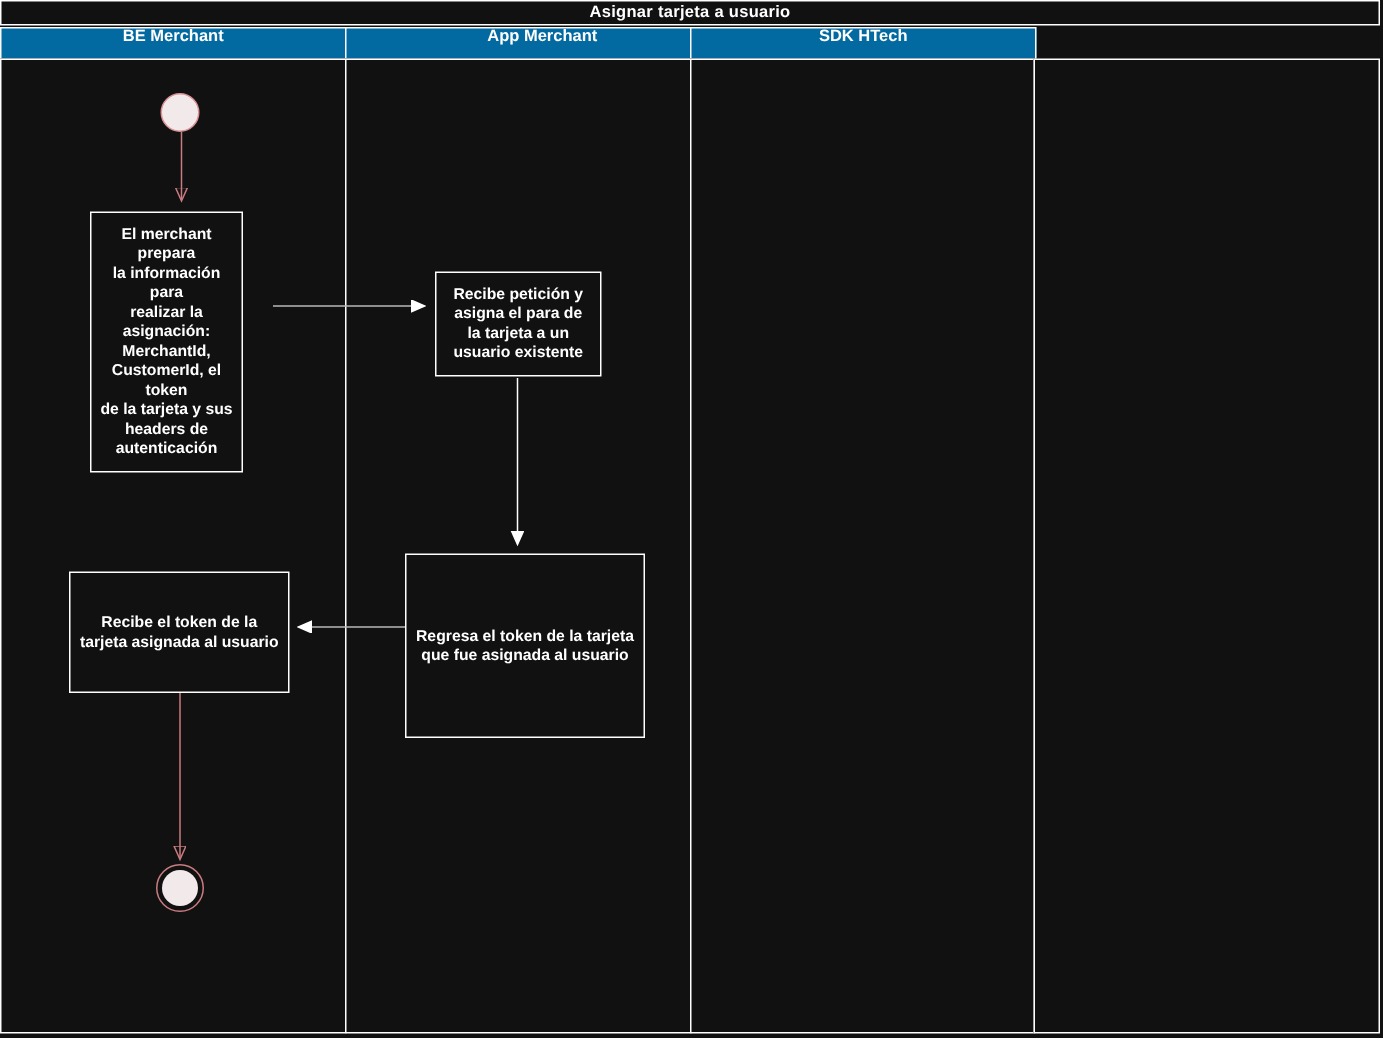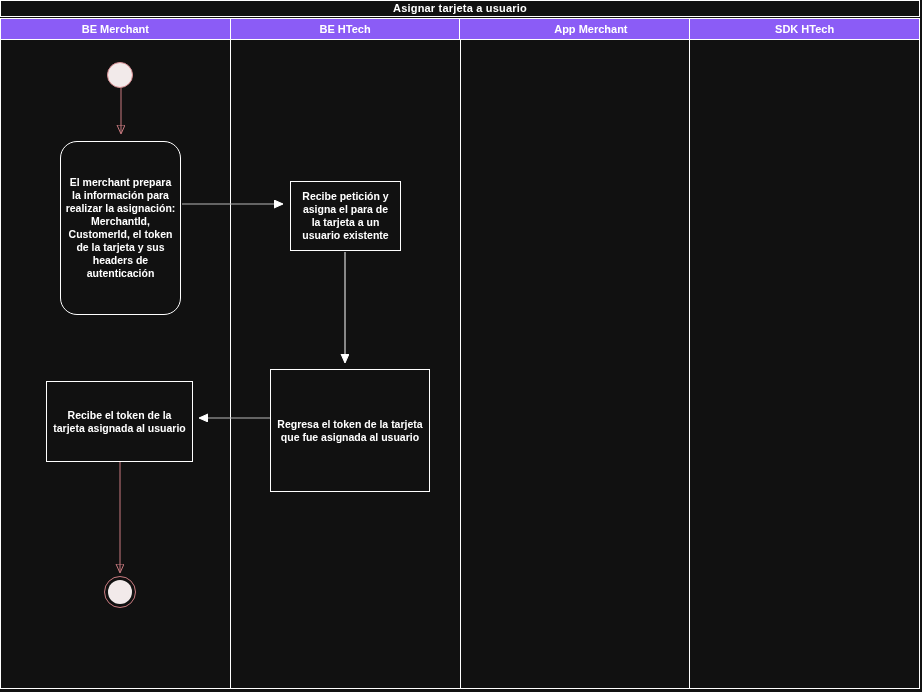--- a/index.html
+++ b/index.html
@@ -49,23 +49,22 @@
     left: 0px;
     top: 18px;
     width: 920px;
     height: 22px;
     box-sizing: border-box;
     display: flex;
   }
   .lane-head {
     box-sizing: border-box;
     border: 1px solid #ffffff;
-    background: #8b5cf6;
-    display: flex;
-    align-items: center;
+    background: #0369a1;
+    display: flex;
     justify-content: center;
     margin-left: -1px;
   }
   .lane-head:first-child { margin-left: 0; }
   .lane-head .lane-head-text {
     font-size: 11px;
     font-weight: bold;
     line-height: 1;
   }
 
@@ -161,23 +160,20 @@
 
 <div id="canvas">
 
   <div class="title-bar">
     <span class="title-text">Asignar tarjeta a usuario</span>
   </div>
 
   <div class="lane-head-row">
     <div class="lane-head" style="width:231px;">
       <span class="lane-head-text">BE Merchant</span>
-    </div>
-    <div class="lane-head" style="width:231px;">
-      <span class="lane-head-text">BE HTech</span>
     </div>
     <div class="lane-head" style="width:231px;padding-left:32px;">
       <span class="lane-head-text">App Merchant</span>
     </div>
     <div class="lane-head" style="width:231px;">
       <span class="lane-head-text">SDK HTech</span>
     </div>
   </div>
 
   <div class="lane-body-row">
@@ -206,21 +202,21 @@
 
     <line x1="345" y1="252" x2="345" y2="362" stroke="#ffffff" stroke-width="1" marker-end="url(#arrow-white)"></line>
 
     <line x1="270" y1="418" x2="200" y2="418" stroke="#b8b8b8" stroke-width="1" marker-end="url(#arrow-gray)"></line>
 
     <line x1="120" y1="462" x2="120" y2="572" stroke="#c97b80" stroke-width="1" marker-end="url(#arrow-pink)"></line>
   </svg>
 
   <div class="start-node" style="left:107px; top:62px;"></div>
 
-  <div class="node" style="left:60px; top:141px; width:121px; height:174px;border-radius:17px;">
+  <div class="node" style="left:60px; top:141px; width:102px; height:174px;">
     <span class="node-text">El merchant prepara
 la información para
 realizar la asignación:
 MerchantId,
 CustomerId, el token
 de la tarjeta y sus
 headers de
 autenticación</span>
   </div>
 

